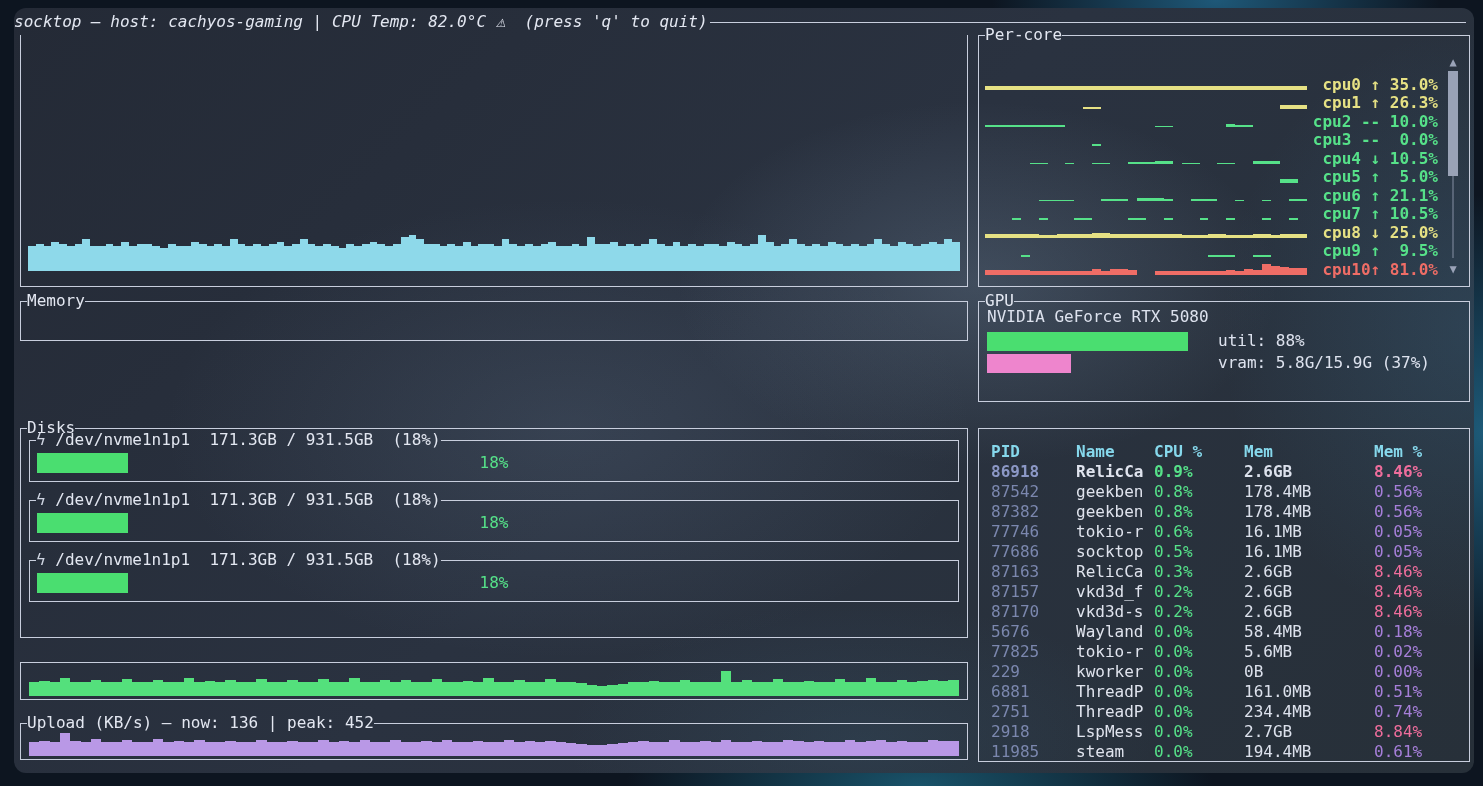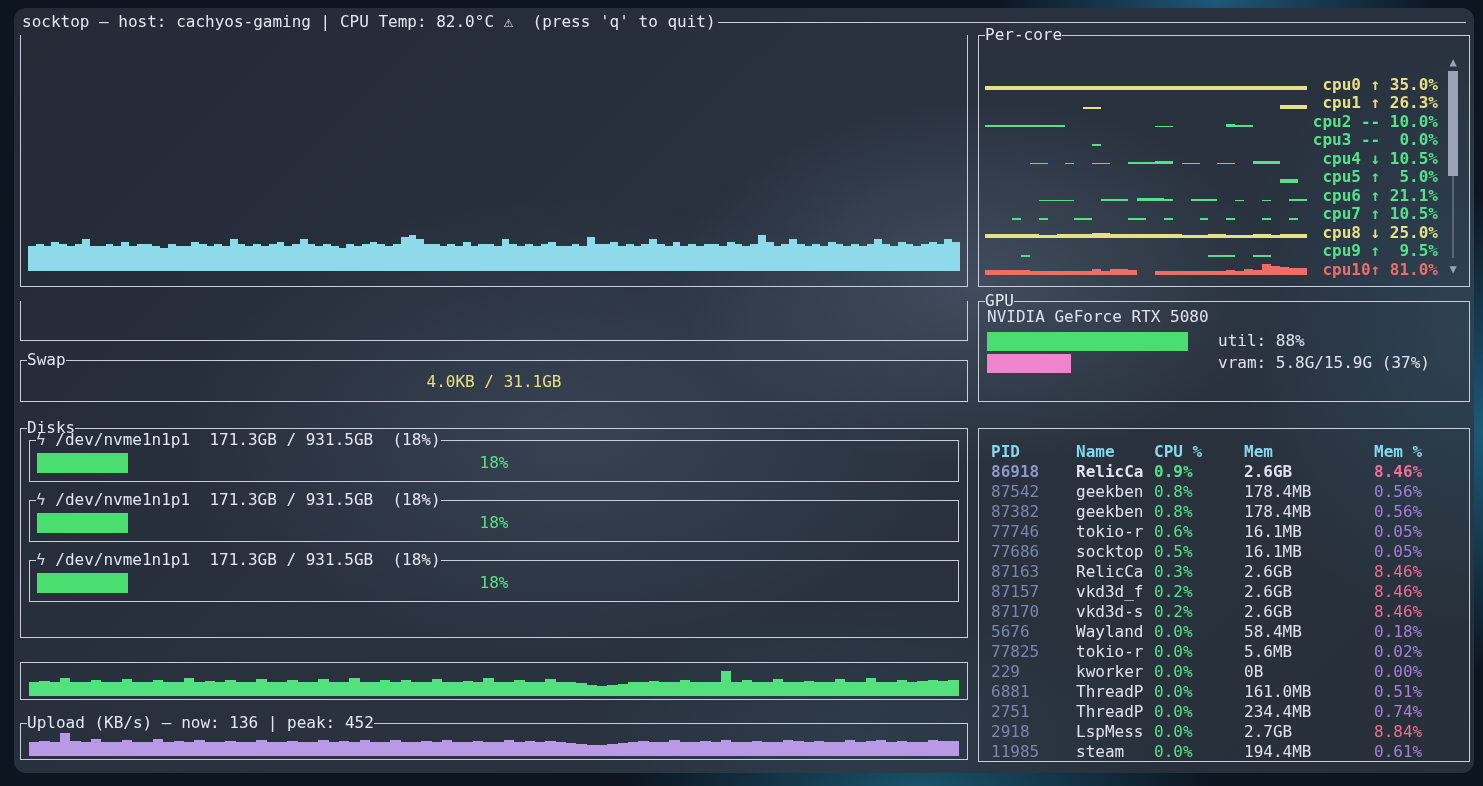--- a/index.html
+++ b/index.html
@@ -25,21 +25,21 @@
     position:absolute;left:14px;top:8px;width:1460px;height:765px;
     border-radius:12px;overflow:hidden;
     background:
       radial-gradient(430px 260px at 66% 36%, rgba(130,155,180,.26), transparent 70%),
       radial-gradient(560px 320px at 38% 55%, rgba(110,132,158,.20), transparent 72%),
       radial-gradient(360px 430px at 100% 42%, rgba(66,128,168,.22), transparent 70%),
       radial-gradient(420px 200px at 58% 96%, rgba(70,118,150,.16), transparent 70%),
       linear-gradient(135deg,#242a36 0%,#2a3240 48%,#273039 100%);
   }
   
-  .titlebar{position:absolute;left:8px;right:8px;top:5px;height:18px;display:flex;align-items:center;}
+  .titlebar{position:absolute;left:0;right:8px;top:5px;height:18px;display:flex;align-items:center;font-style:italic;}
   .titlebar .txt{white-space:pre;color:#e3e7f1;}
   .hline{flex:1;height:1px;background:var(--border);margin-left:2px;}
   
   .panel{position:absolute;border:1px solid var(--border);border-top:none;}
   .phead{position:absolute;left:-1px;right:-1px;top:-9px;height:18px;display:flex;align-items:center;pointer-events:none;}
   .phead .seg{height:1px;background:var(--border);width:7px;flex:0 0 auto;}
   .phead .seg.grow{flex:1 1 auto;width:auto;}
   .ptitle{white-space:pre;color:#e3e7f1;}
   
   .spark{position:absolute;display:flex;align-items:flex-end;}
@@ -216,32 +216,27 @@
         <i style="height: 11%;"></i>
         <i style="height: 12%;"></i>
         <i style="height: 13%;"></i>
         <i style="height: 12%;"></i>
         <i style="height: 14%;"></i>
         <i style="height: 13%;"></i>
       </div>
   </section>
 
   <section class="panel" style="left:6px;top:293px;width:948px;height:40px;">
-  </section>
-
-  <section class="panel" style="left:6px;top:352px;width:948px;height:42px;">
     <div class="phead">
         <span class="seg"></span>
-        <span class="ptitle">Swap</span>
+        <span class="ptitle">Memory</span>
         <span class="seg grow"></span>
       </div>
-    <div class="gauge" style="left:7px;right:7px;top:11px;height:22px;">
-      <div class="glabel" style="color:var(--yellow);">4.0KB / 31.1GB</div>
-    </div>
   </section>
+
 
   <section class="panel" style="left:6px;top:420px;width:948px;height:210px;">
     <div class="phead">
         <span class="seg"></span>
         <span class="ptitle">Disks</span>
         <span class="seg grow"></span>
       </div>
     <div id="disk-items" style="position:absolute;inset:0;">
   <div class="disk-item">
     <div class="phead">

